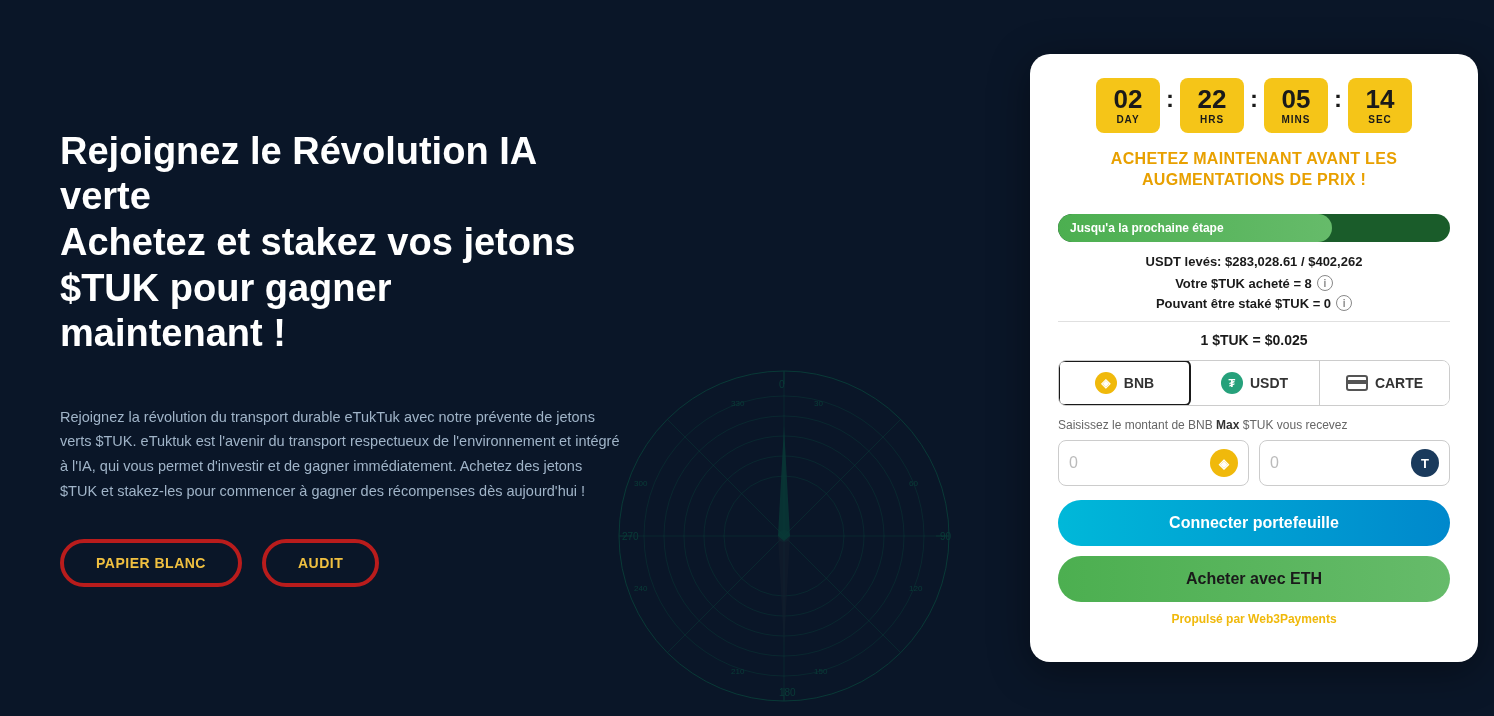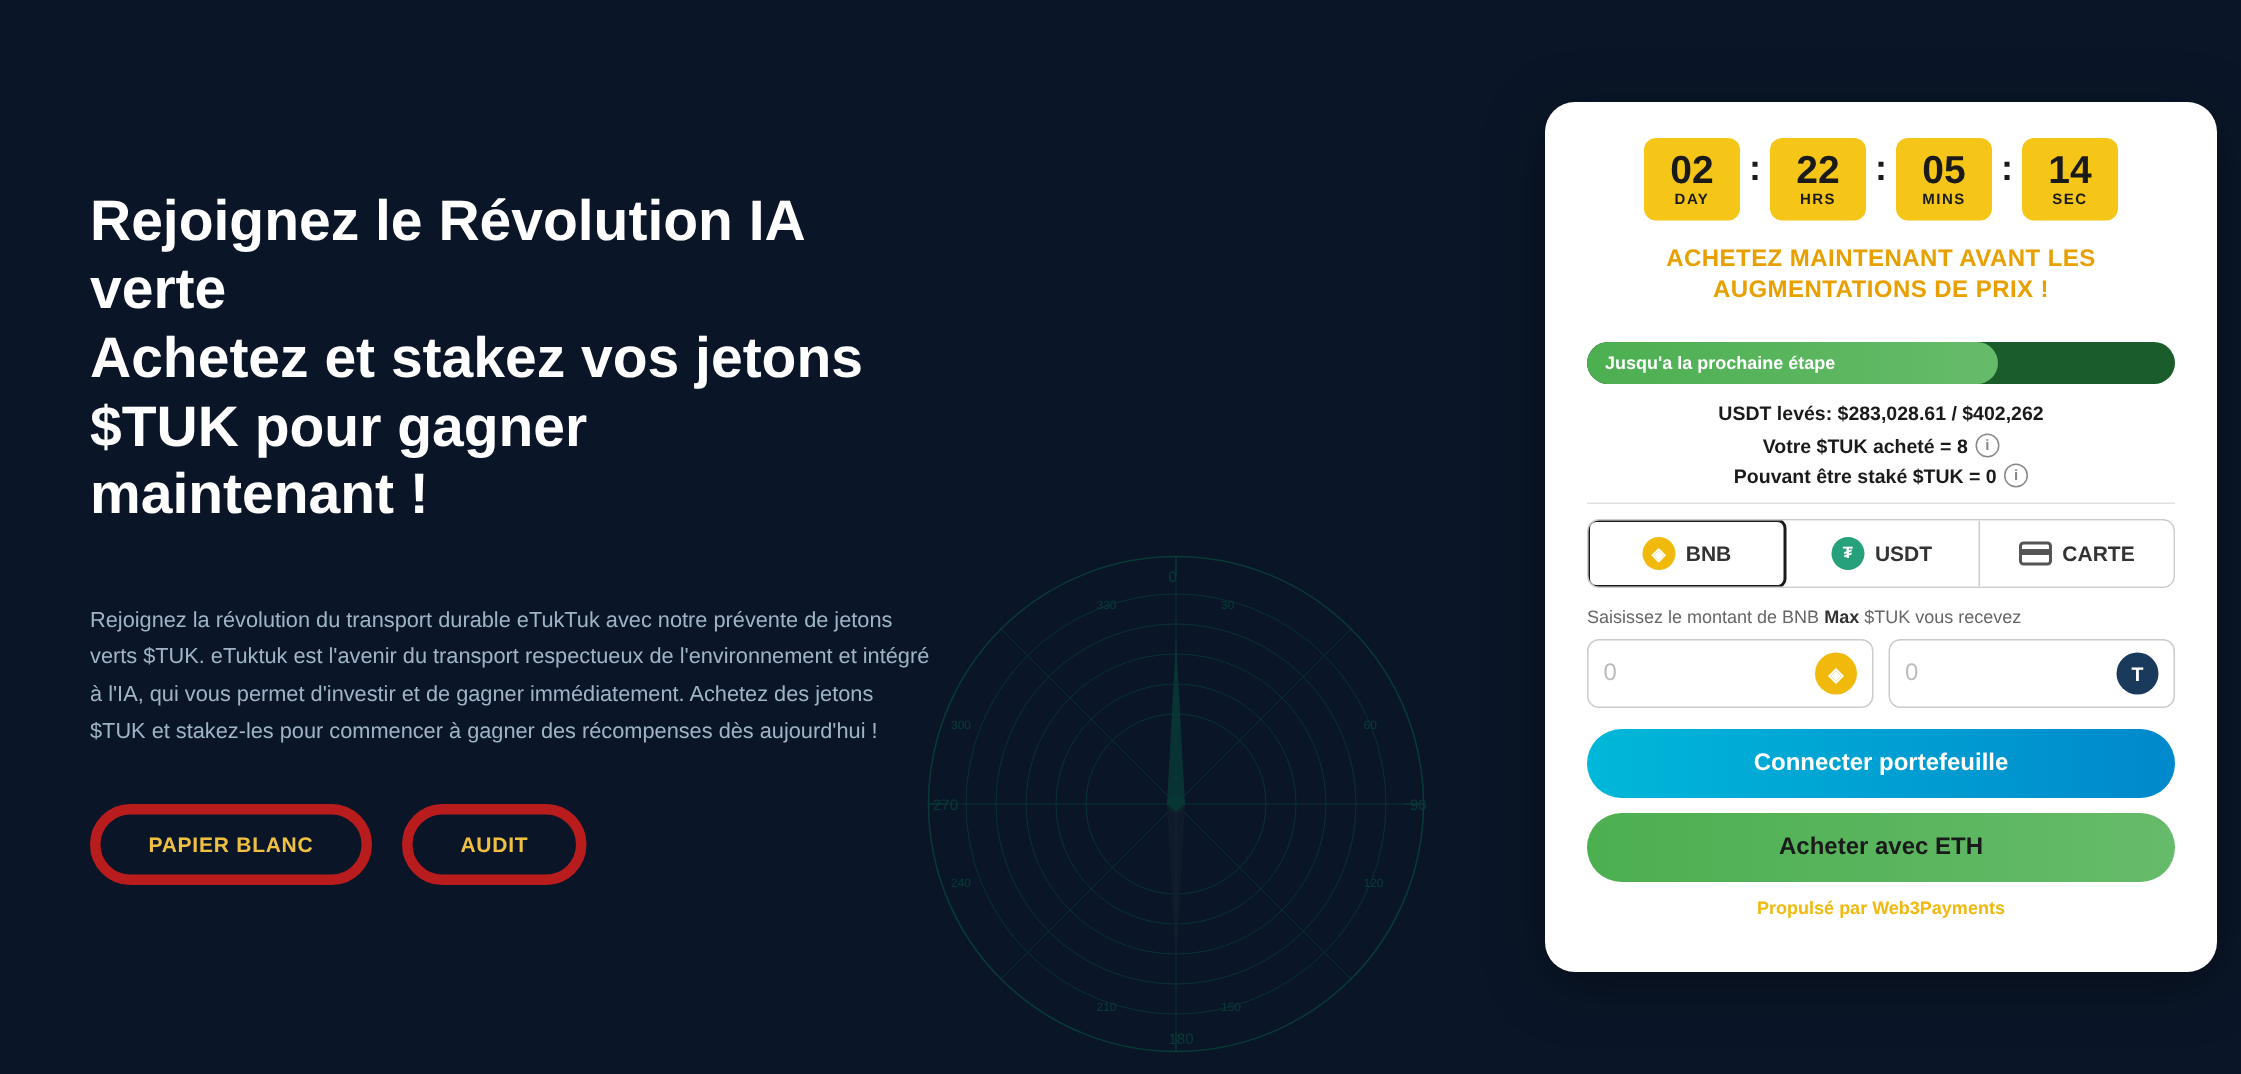--- a/index.html
+++ b/index.html
@@ -43,21 +43,21 @@
       margin-top: 24px;
     }
 
     .buttons-row {
       display: flex;
       gap: 20px;
     }
 
     .btn-outline {
       background: transparent;
-      border: 7px solid #b91c1c;
+      border: 4px solid #b91c1c;
       color: #f0c040;
       font-size: 14px;
       font-weight: 700;
       padding: 12px 32px;
       border-radius: 30px;
       cursor: pointer;
       letter-spacing: 0.5px;
     }
 
     
@@ -503,20 +503,21 @@
       <span class="info-icon">i</span>
     </div>
     <div class="stats-sub">
       <span>Pouvant être staké $TUK = 0</span>
       <span class="info-icon">i</span>
     </div>
 
     <hr class="divider">
 
     
+    <div class="rate-text">1 $TUK = $0.025</div>
 
     
     <div class="payment-tabs">
       <button class="payment-tab active">
         <span class="bnb-icon">◈</span>
         <span>BNB</span>
       </button>
       <button class="payment-tab">
         <span class="usdt-icon">₮</span>
         <span>USDT</span>

